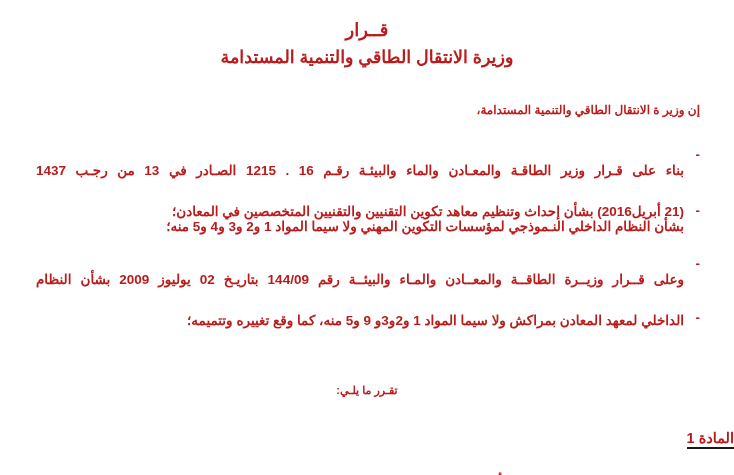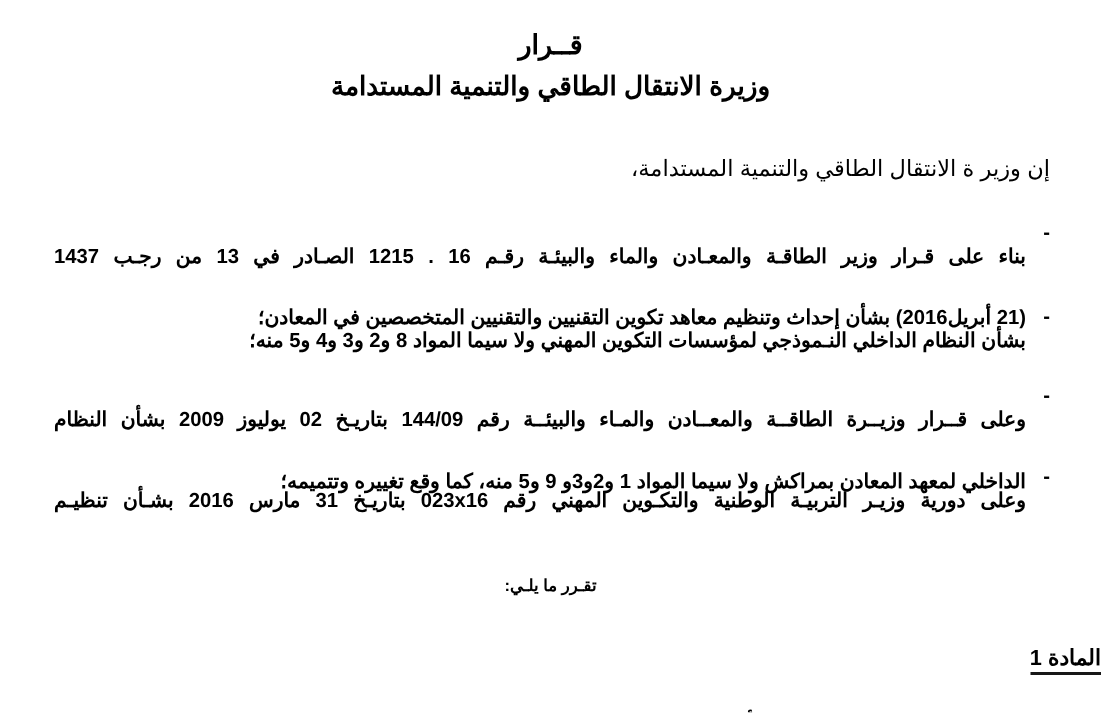--- a/index.html
+++ b/index.html
@@ -4,43 +4,43 @@
 <style>
   html, body { margin: 0; padding: 0; background: #ffffff; }
   .page {
     position: relative;
     width: 734px;
     height: 475px;
     background: #ffffff;
     overflow: hidden;
     direction: rtl;
     font-family: "Liberation Sans", sans-serif;
-    color: #000000;
+    color: #b91c1c;
     -webkit-font-smoothing: antialiased;
   }
   .title {
     position: absolute;
     top: 19px; left: 0; right: 0;
     text-align: center;
     font-size: 18px;
     font-weight: 700;
   }
   .subtitle {
     position: absolute;
     top: 47px; left: 0; right: 0;
     text-align: center;
     font-size: 17.5px;
     font-weight: 700;
   }
   .intro {
     position: absolute;
     top: 103px; right: 34px; left: 36px;
     text-align: right;
-    font-size: 15px;
-    font-weight: 400;
+    font-size: 12px;
+    font-weight: 700;
   }
   .bullets { position: absolute; right: 34px; left: 36px; top: 0; height: 100%; }
   .bullet {
     position: absolute;
     right: 0; left: 0;
     font-size: 13.5px;
     font-weight: 700;
     line-height: 25px;
   }
   .bullet-1 { top: 142px; }
@@ -101,32 +101,31 @@
   <div class="bullets">
 
     <div class="bullet bullet-1">
       <span class="dash">-</span>
       <div class="bl j">بناء على قـرار وزير الطاقـة والمعـادن والماء والبيئـة رقـم 16 . 1215 الصـادر في 13 من رجـب 1437</div>
       <div class="bl">(21 أبريل2016) بشأن إحداث وتنظيم معاهد تكوين التقنيين والتقنيين المتخصصين في المعادن؛</div>
     </div>
 
     <div class="bullet bullet-2">
       <span class="dash">-</span>
-      <div class="bl">بشأن النظام الداخلي النـموذجي لمؤسسات التكوين المهني ولا سيما المواد 8 و2 و3 و4 و5 منه؛</div>
+      <div class="bl">بشأن النظام الداخلي النـموذجي لمؤسسات التكوين المهني ولا سيما المواد 1 و2 و3 و4 و5 منه؛</div>
     </div>
 
     <div class="bullet bullet-3">
       <span class="dash">-</span>
       <div class="bl j">وعلى قــرار وزيــرة الطاقــة والمعــادن والمـاء والبيئــة رقم 144/09 بتاريـخ 02 يوليوز 2009 بشأن النظام</div>
       <div class="bl">الداخلي لمعهد المعادن بمراكش ولا سيما المواد 1 و2و3و 9 و5 منه، كما وقع تغييره وتتميمه؛</div>
     </div>
 
     <div class="bullet bullet-4">
       <span class="dash">-</span>
-      <div class="bl j">وعلى دورية وزيـر التربيـة الوطنية والتكـوين المهني رقم 023x16 بتاريـخ 31 مارس 2016 بشـأن تنظيـم</div>
     </div>
 
   </div>
 
   <div class="decides">تقـرر ما يلـي:</div>
 
   <div class="article">
     <span>المادة 1</span>
   </div>
 

